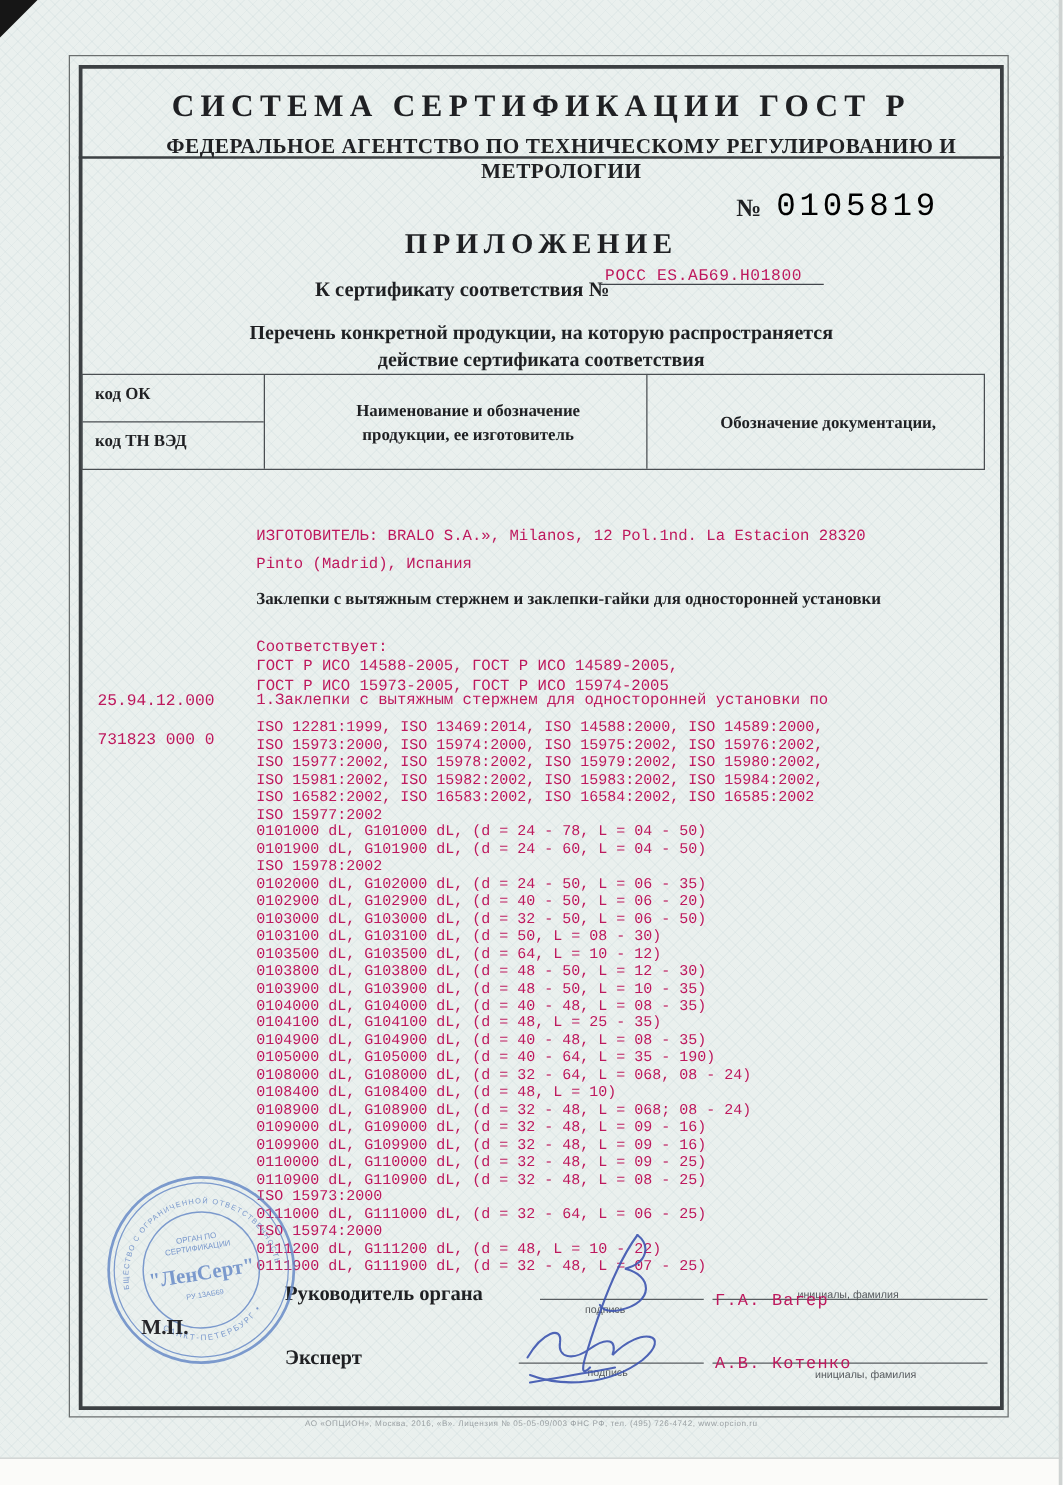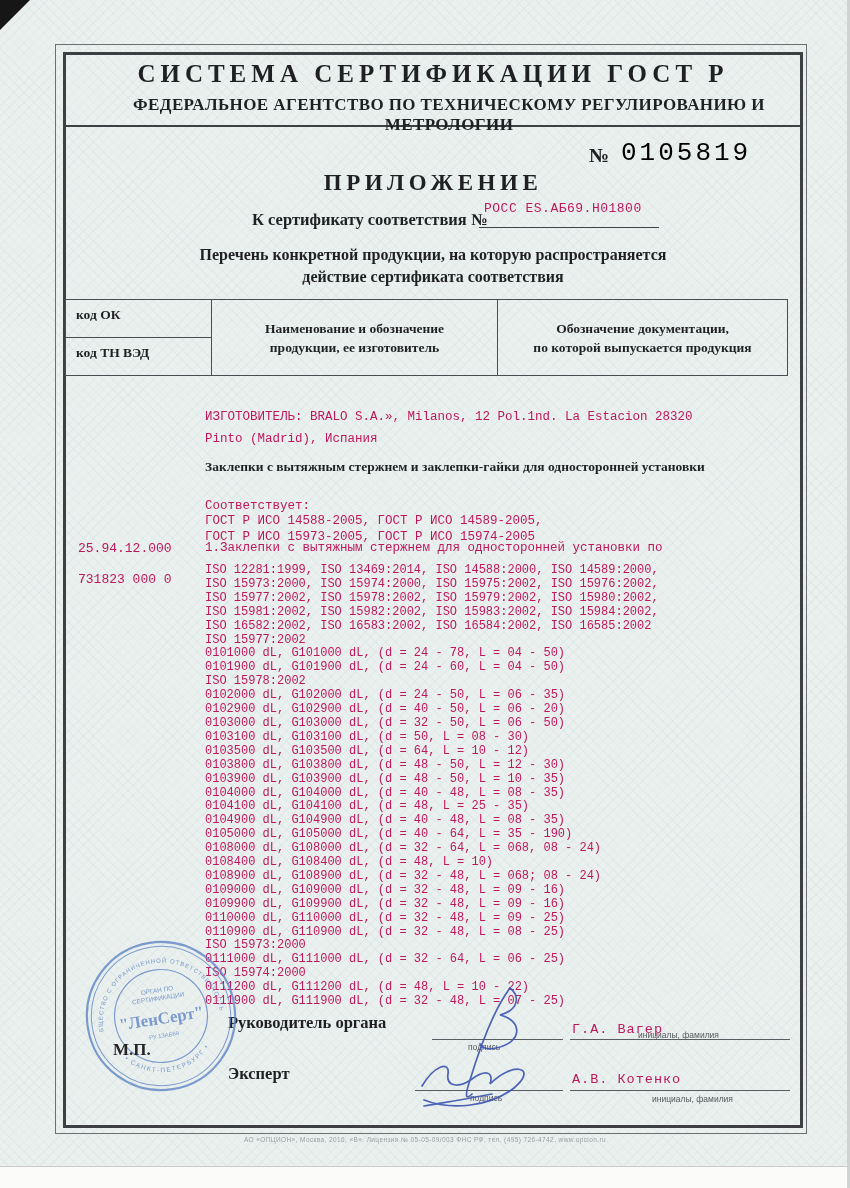--- a/index.html
+++ b/index.html
@@ -30,21 +30,21 @@
   }
   
   .border-outer{
     position:absolute;left:55px;top:44px;width:750px;height:1088px;
     border:1.5px solid #6b6f6f;z-index:2;
   }
   .border-inner{
     position:absolute;left:63px;top:52px;width:734px;height:1070px;
     border:3px solid #3c4043;z-index:2;
   }
-  .abs{position:absolute;z-index:10;}
+  .abs{position:absolute;z-index:10;margin-top:12px;}
   .centered{left:63px;width:740px;text-align:center;}
 
   .title-system{top:60px;font-size:25px;font-weight:bold;letter-spacing:5px;}
   .title-agency{top:95px;font-size:17px;font-weight:bold;letter-spacing:.4px;padding-left:16px;}
   .header-rule{position:absolute;left:63px;top:125px;width:740px;height:0;border-top:2.5px solid #3c4043;z-index:3;}
 
   .num-label{left:589px;top:144px;font-size:20px;font-weight:bold;}
   .num-value{
     left:621px;top:138px;font-size:26px;letter-spacing:3px;color:#000000;
     font-family:"Liberation Mono", monospace;
@@ -53,21 +53,21 @@
   .cert-label{left:252px;top:210px;font-size:16.5px;font-weight:bold;}
   .cert-number{
     left:484px;top:201px;font-size:13px;letter-spacing:.5px;
     font-family:"Liberation Mono", monospace;color:#2a2c2e;
   }
   .cert-underline{position:absolute;left:479px;top:227px;width:180px;border-top:1.2px solid #40444a;z-index:10;}
   .subtitle-1{top:246px;font-size:16px;font-weight:bold;text-align:center;}
   .subtitle-2{top:268px;font-size:16px;font-weight:bold;}
 
   
-  .tbl{position:absolute;left:65px;top:299px;width:721px;height:75px;border:1.2px solid #4a4e52;z-index:10;display:flex;}
+  .tbl{position:absolute;left:65px;top:299px;width:721px;height:75px;border:1.2px solid #4a4e52;z-index:10;display:flex;gap:20px;}
   .tbl .c1{width:145px;border-right:1.2px solid #4a4e52;display:flex;flex-direction:column;}
   .tbl .c1 .cell{flex:1;padding:7px 0 0 10px;font-size:13.5px;font-weight:600;}
   .tbl .c1 .cell.top{border-bottom:1.2px solid #4a4e52;}
   .tbl .c2{width:285px;border-right:1.2px solid #4a4e52;}
   .tbl .c3{flex:1;}
   .tbl .hd{display:flex;flex-direction:column;justify-content:center;align-items:center;height:100%;
     font-size:13.5px;font-weight:600;line-height:19px;text-align:center;}
 
   
   .mono{font-family:"Liberation Mono", monospace;color:#be185d;}
@@ -142,21 +142,20 @@
   </div>
   <div class="c2">
     <div class="hd">
       <span>Наименование и обозначение</span>
       <span>продукции, ее изготовитель</span>
     </div>
   </div>
   <div class="c3">
     <div class="hd">
       <span>Обозначение документации,</span>
-      <span>по которой выпускается продукция</span>
     </div>
   </div>
 </div>
 
 <div class="abs blk mono manu"><div class="tline">ИЗГОТОВИТЕЛЬ: BRALO S.A.», Milanos, 12 Pol.1nd. La Estacion 28320</div><div class="tline">Pinto (Madrid), Испания</div></div>
 <div class="abs blk prod"><div class="tline">Заклепки с вытяжным стержнем и заклепки-гайки для односторонней установки</div></div>
 <div class="abs blk mono conf">Соответствует:</div>
 <div class="abs blk mono gost"><div class="tline">ГОСТ Р ИСО 14588-2005, ГОСТ Р ИСО 14589-2005,</div><div class="tline">ГОСТ Р ИСО 15973-2005, ГОСТ Р ИСО 15974-2005</div></div>
 <div class="abs blk mono code-ok">25.94.12.000</div>
 <div class="abs blk mono item1">1.Заклепки с вытяжным стержнем для односторонней установки по</div>

